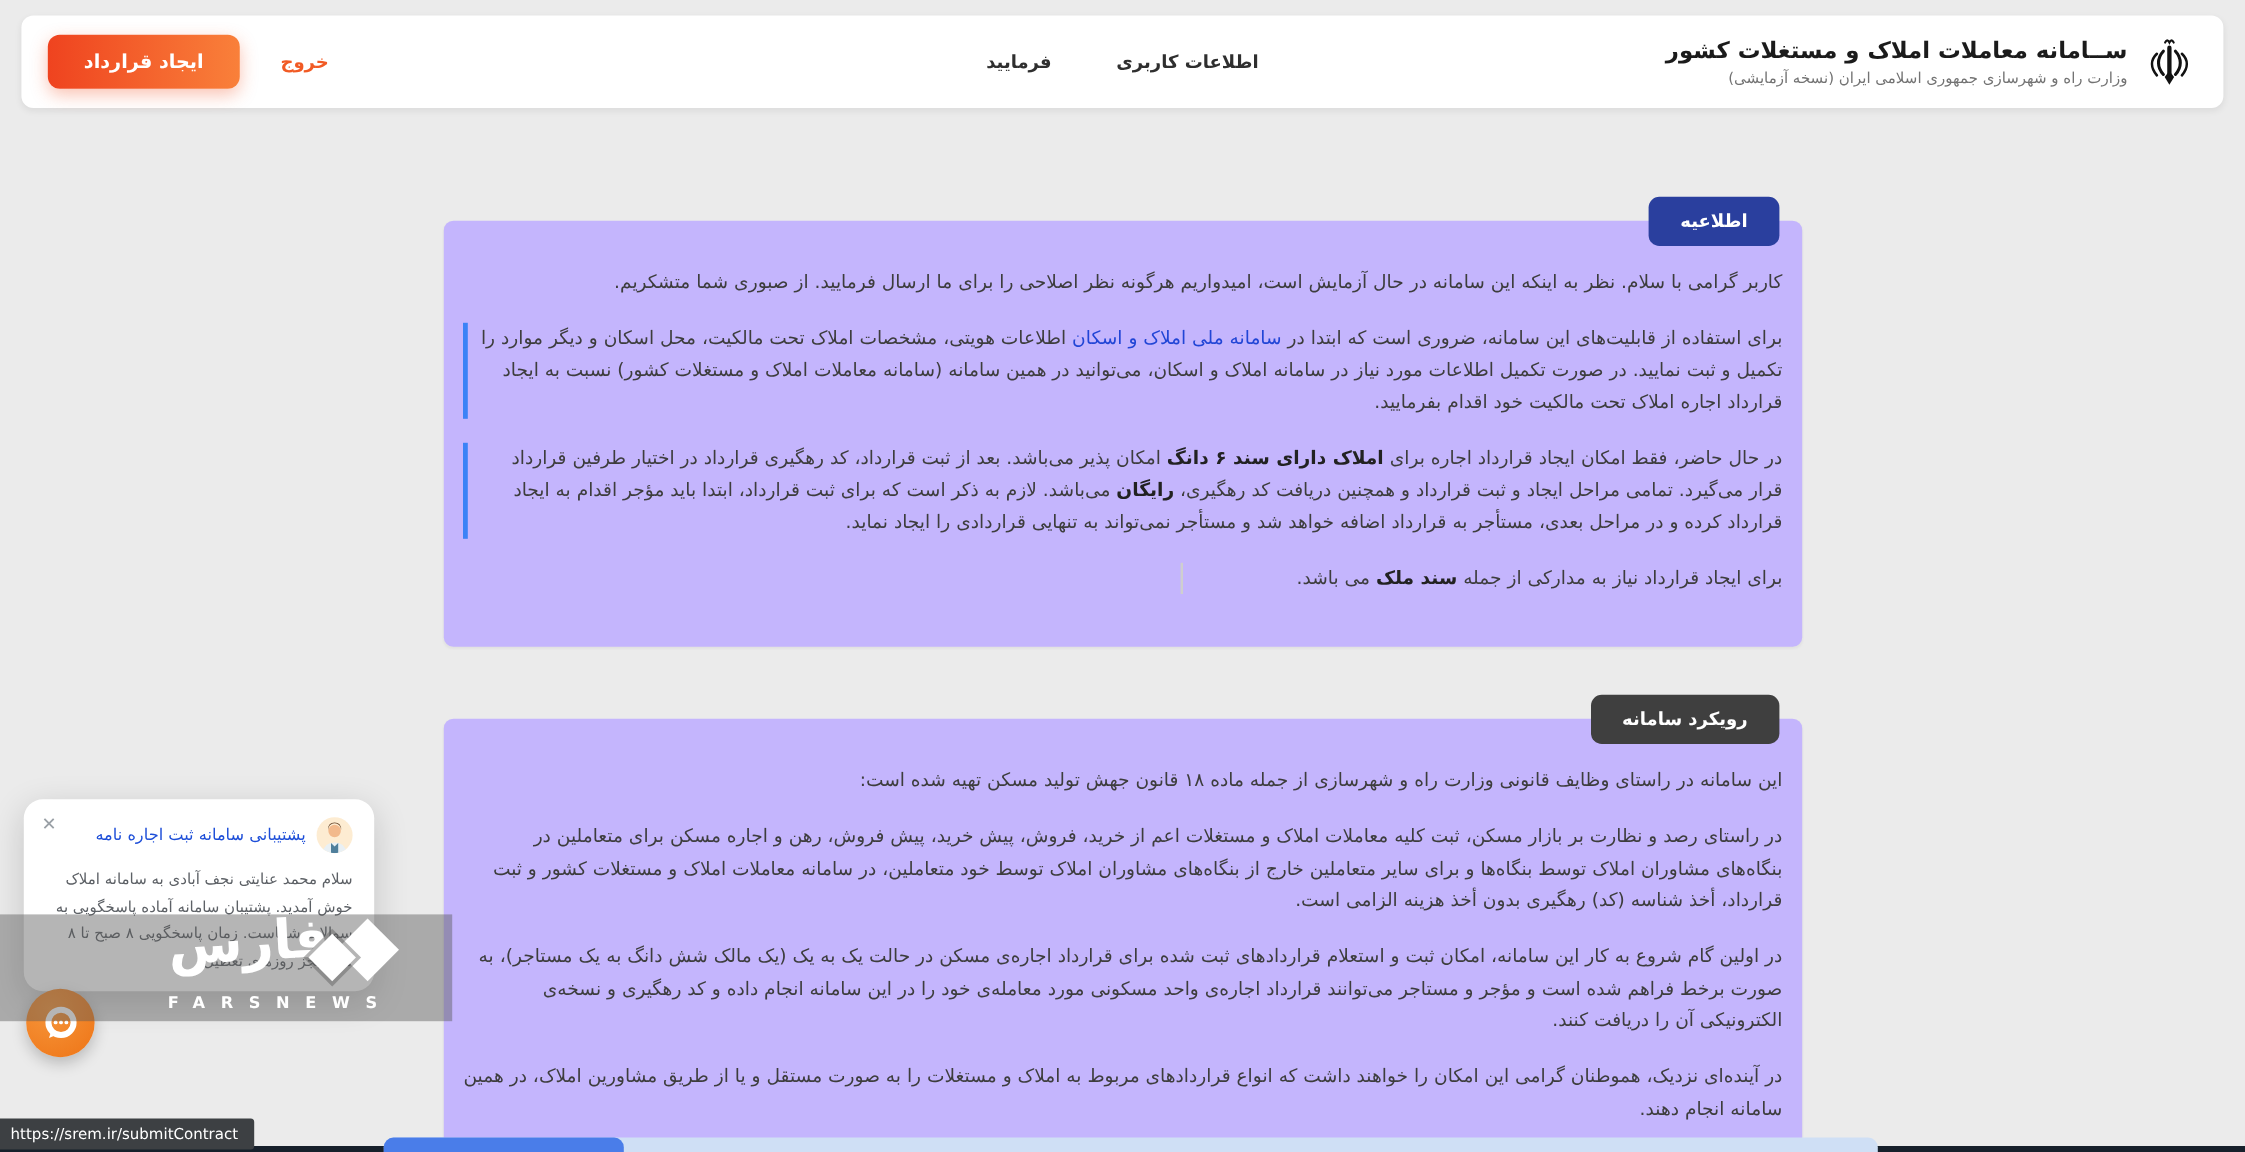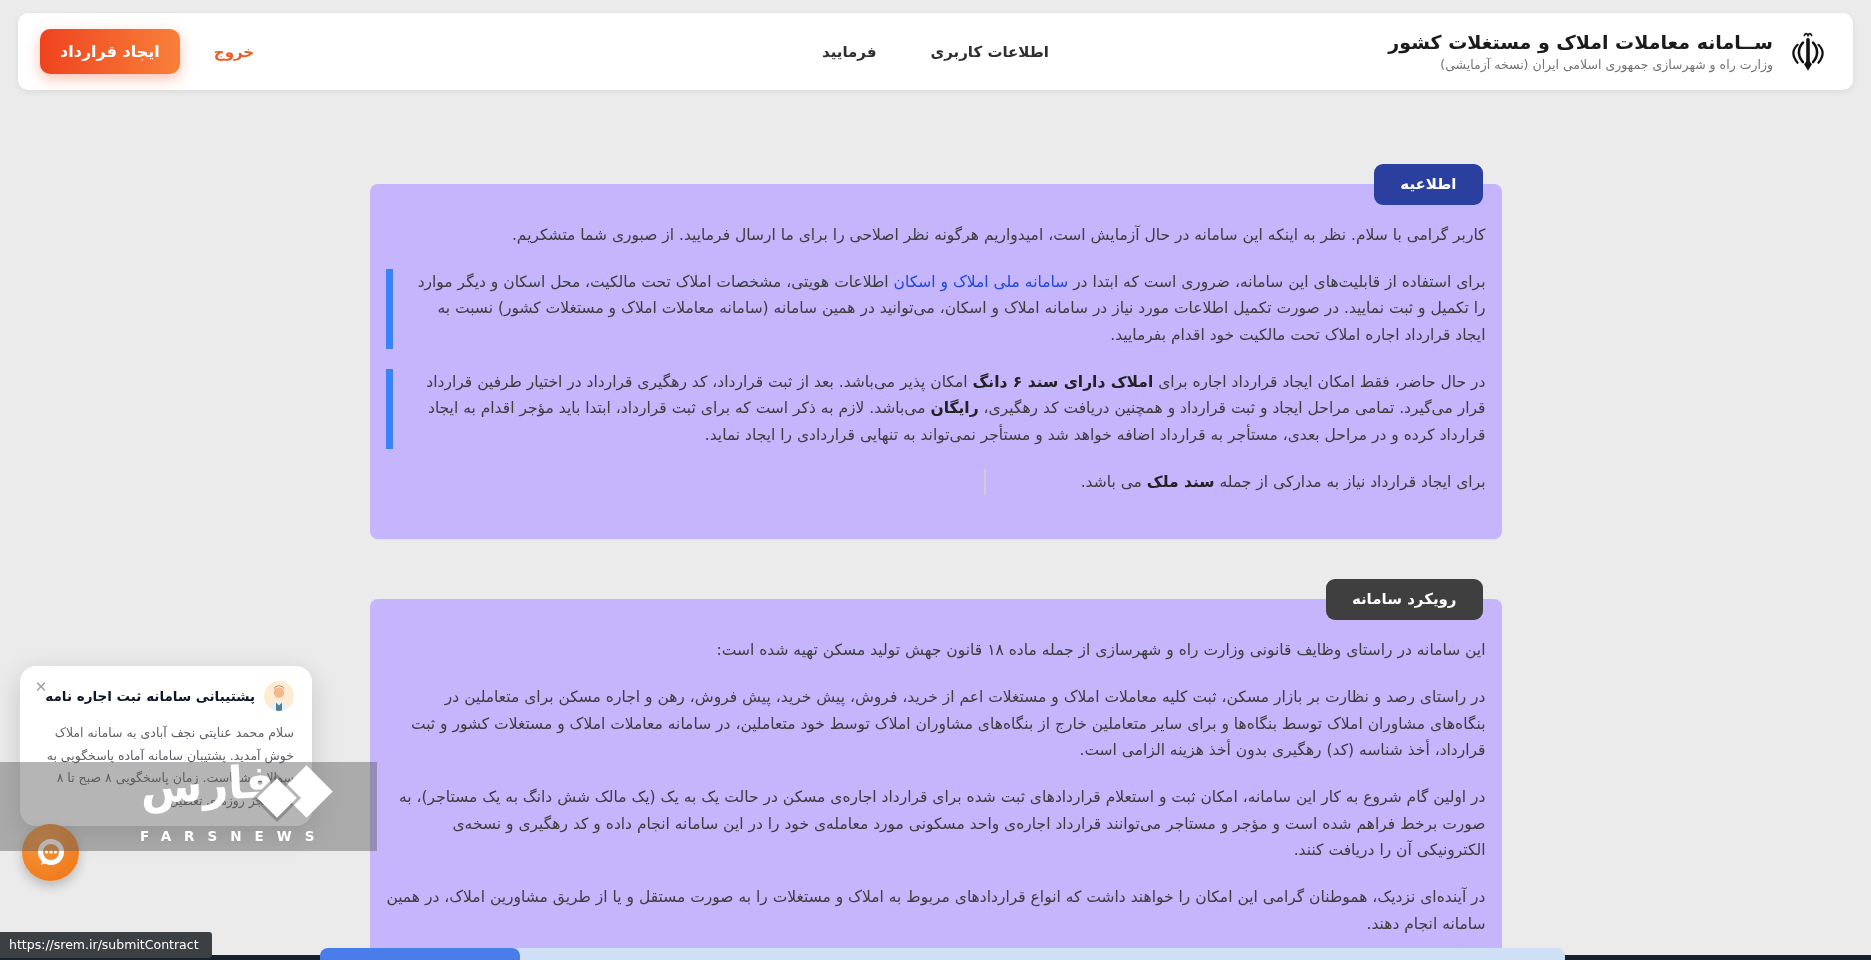--- a/index.html
+++ b/index.html
@@ -27,21 +27,21 @@
     display:flex; gap:54px; direction:rtl;
   }
   .nav-item { font-size:15px; font-weight:600; color:#2f2f2f; cursor:pointer; }
   .header-actions { margin-right:auto; display:flex; align-items:center; gap:34px; }
   .logout-link { color:#f15a24; font-size:15px; font-weight:bold; cursor:pointer; }
   .create-btn {
     border:none; cursor:pointer;
     background:linear-gradient(90deg,#ef431f 0%,#f9803a 100%);
     color:#fff; font-weight:bold; font-size:16px;
     font-family:"DejaVu Sans", sans-serif;
-    padding:13px 20px; border-radius:10px;
+    padding:13px 30px; border-radius:10px;
     box-shadow:0 5px 14px rgba(240,80,35,.35);
   }
   
   .container { position:absolute; top:89px; left:0; right:0; width:1132px; margin:17px auto; }
   .section { position:relative; }
   .section-1 { margin-top:78px; }
   .section-2 { margin-top:60px; }
   .badge {
     position:absolute; top:-20px; right:19px; z-index:5;
     color:#fff; font-size:15px; font-weight:bold;
@@ -49,21 +49,21 @@
   }
   .badge-blue { background:#2a3f9e; }
   .badge-dark { background:#3f3f3f; }
   .card {
     background:#c4b5fd; border-radius:8px;
     padding:38px 16px 40px 16px;
     box-shadow:0 1px 2px rgba(0,0,0,.04);
   }
   .card p { font-size:15.5px; line-height:1.72; color:#3d3d3d; margin-bottom:20px; text-align:right; }
   .card p:last-child { margin-bottom:4px; }
-  .bq { border-left:7px solid #3b82f6; padding-left:10px; }
+  .bq { border-left:4px solid #3b82f6; padding-left:10px; }
   .bq-fit { width:fit-content; border-left:2px solid #cfcfcf; padding-left:95px; }
   .b { font-weight:bold; color:#222; }
   .link { color:#2145d6; cursor:pointer; }
   
   .progress-track {
     position:absolute; left:320px; top:948px; width:1245px; height:12px;
     background:#cfdff5; border-radius:8px 8px 0 0; z-index:4;
   }
   .progress-fill {
     position:absolute; left:0; top:0; width:200px; height:12px;
@@ -75,21 +75,21 @@
     position:absolute; left:20px; top:666px; width:292px; z-index:50;
     background:#fff; border-radius:16px;
     box-shadow:0 8px 28px rgba(0,0,0,.16);
     padding:15px 18px 14px 18px; direction:rtl;
   }
   .chat-head { display:flex; align-items:center; gap:9px; }
   .chat-avatar {
     width:30px; height:30px; border-radius:50%; background:#fdecd2;
     display:flex; align-items:flex-end; justify-content:center; overflow:hidden; flex:0 0 auto;
   }
-  .chat-title { color:#0f172a; font-weight:bold; font-size:13.5px; }
+  .chat-title { color:#1d4ed8; font-weight:normal; font-size:13.5px; }
   .chat-close {
     position:absolute; left:13px; top:13px; width:16px; height:16px;
     color:#9aa0a6; font-size:15px; line-height:16px; text-align:center; cursor:pointer;
   }
   .chat-msg { margin-top:11px; font-size:12.5px; color:#5d6166; line-height:1.8; text-align:right; }
   .chat-fab {
     position:absolute; left:22px; top:824px; width:57px; height:57px; z-index:50;
     border-radius:50%; background:radial-gradient(circle at 35% 30%,#f6953a,#ee7416);
     box-shadow:0 5px 12px rgba(0,0,0,.22);
     display:flex; align-items:center; justify-content:center; cursor:pointer; border:none;

